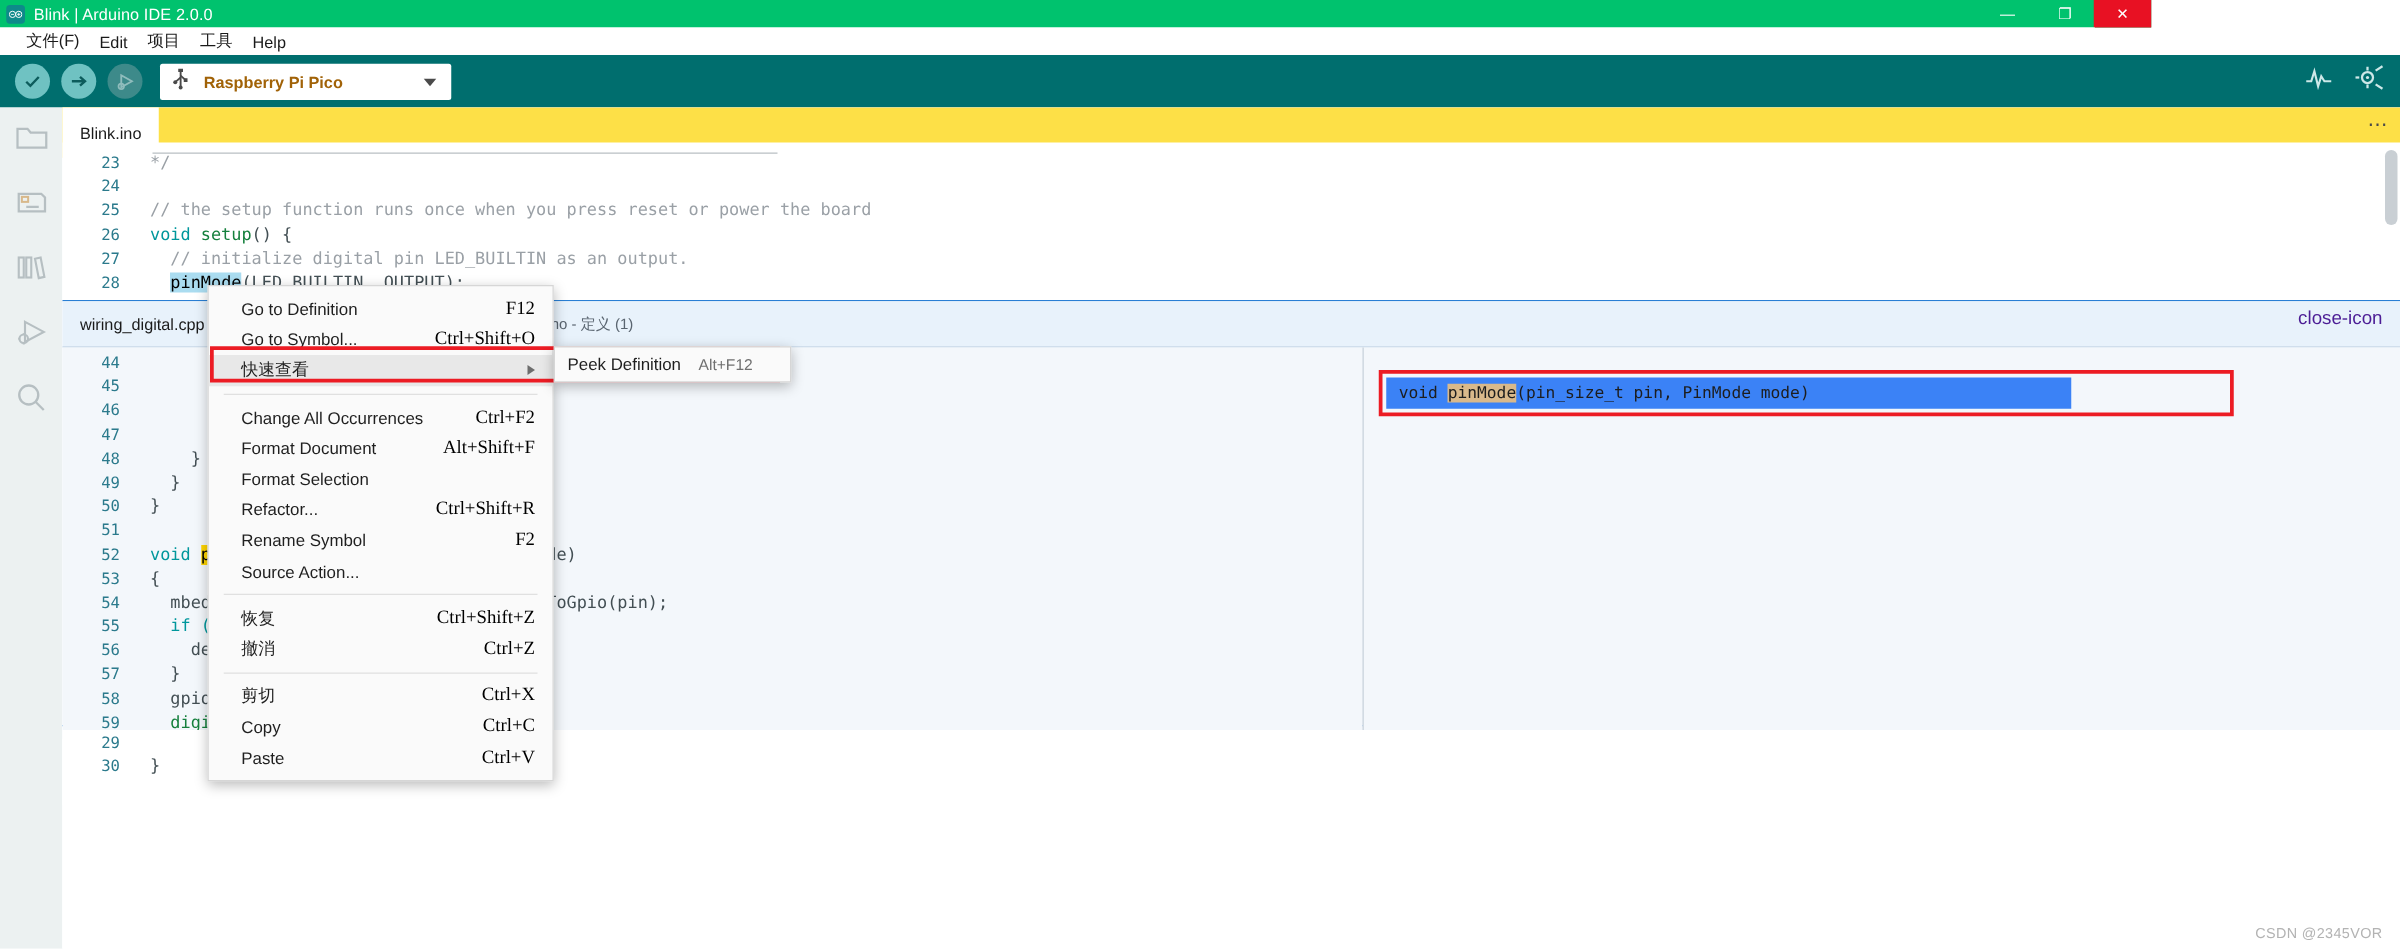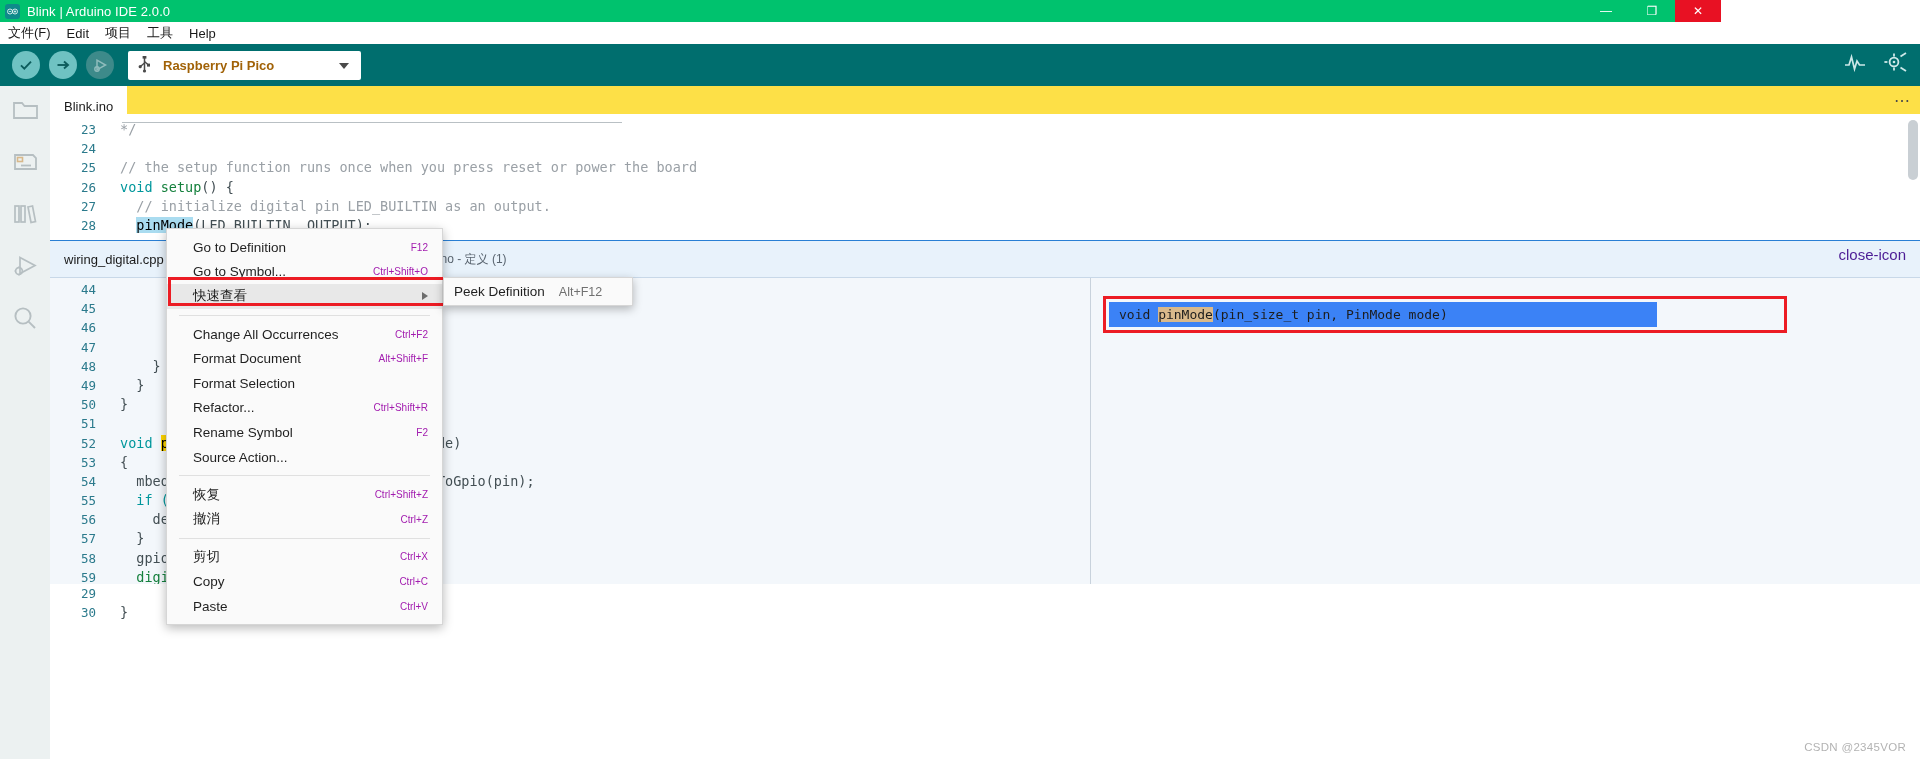--- a/index.html
+++ b/index.html
@@ -26,21 +26,21 @@
   .tb-buttons { position: absolute; right: 0; top: 0; height: 22px; display: flex; }
   .tb-btn {
     width: 46px; height: 22px; display: flex; align-items: center; justify-content: center;
     color: #ffffff; font-size: 12px;
   }
   .tb-btn.close { background: #e81123; }
 
   
   .menubar {
     position: absolute; top: 22px; left: 0; width: 1676px; height: 22px;
-    background: #ffffff; display: flex; align-items: center; padding-left: 0;
+    background: #ffffff; display: flex; align-items: center; padding-left: 13px;
   }
   .menubar .mi {
     font-size: 13px; color: #1a1a1a; padding: 2px 8px; white-space: nowrap;
   }
 
   
   .toolbar {
     position: absolute; top: 44px; left: 0; width: 1920px; height: 42px;
     background: #006e6e;
   }
@@ -157,21 +157,21 @@
     position: absolute; left: 166px; top: 228px; width: 277px;
     background: #fafafa; border: 1px solid #d6d6d6;
     box-shadow: 0 3px 10px rgba(0,0,0,.28); padding: 6px 0;
     font-size: 13.5px; color: #1f1f1f;
   }
   .ctx-item {
     position: relative; height: 24.6px; display: flex; align-items: center;
     padding: 0 14px 0 26px; white-space: nowrap;
   }
   .ctx-item .lbl { flex: 1; }
-  .ctx-item .key { color: #a21caf; font-size: 10px; margin-left: 18px; }
+  .ctx-item .key { color: #000000; font-size: 15px; margin-left: 18px; font-family: Liberation Serif, serif; }
   .ctx-item.active { background: #e8e8e8; }
   .ctx-item .sub-arrow {
     width: 0; height: 0; border-top: 4px solid transparent; border-bottom: 4px solid transparent;
     border-left: 6px solid #6d6d6d; margin-left: 10px;
   }
   .ctx-sep { height: 1px; background: #e0e0e0; margin: 6px 12px; }
 
   .ctx-redbox {
     position: absolute; left: 168px; top: 277px; width: 456px; height: 29px;
     border: 3px solid #ec1c24; pointer-events: none;

